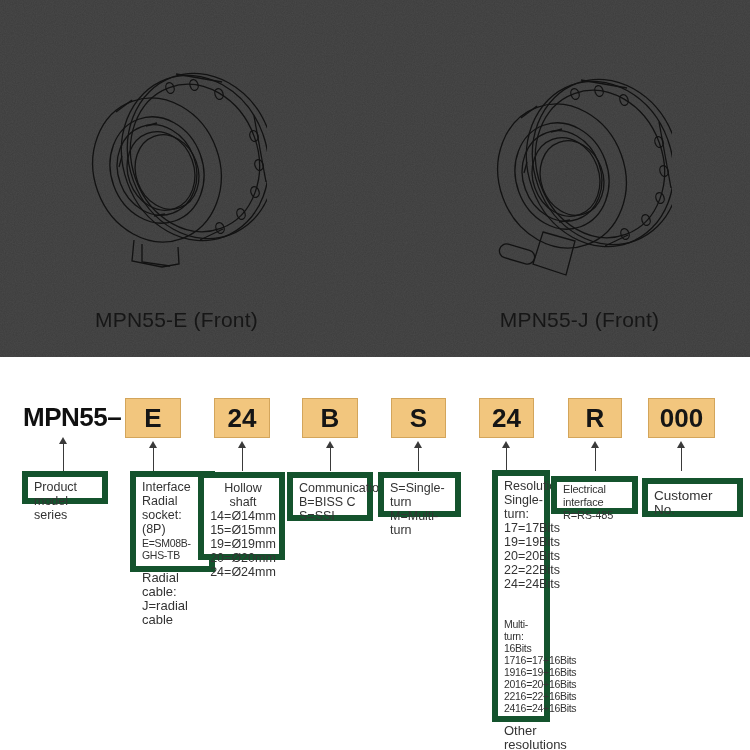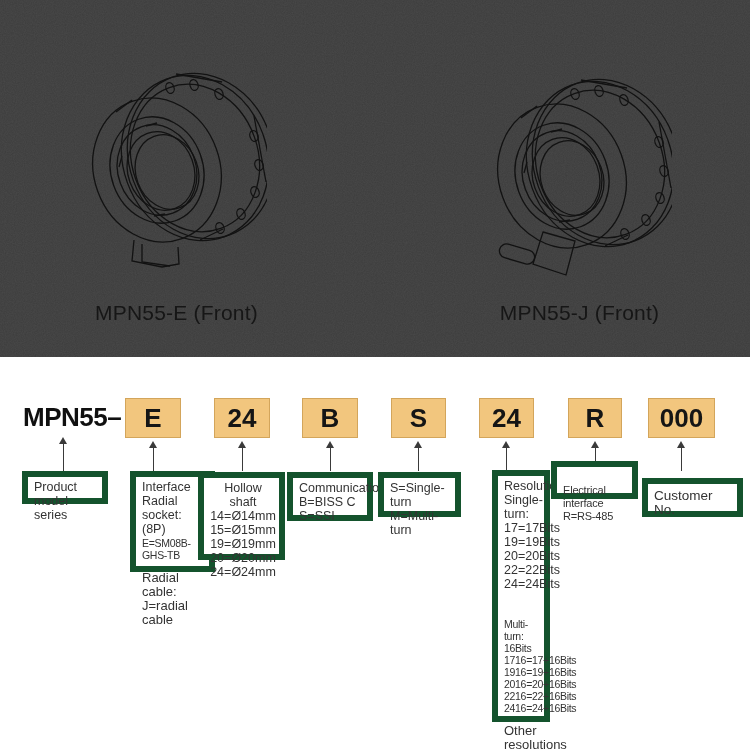--- a/index.html
+++ b/index.html
@@ -11,21 +11,21 @@
   
   .top-section{
     position:absolute;left:0;top:0;width:750px;height:357px;
     background:#3c3c3c;overflow:hidden;
   }
   .noise-layer{position:absolute;left:0;top:0;width:750px;height:357px;opacity:.5;}
   .drawing{position:absolute;}
   .drawing svg{display:block;}
   .draw-label{
     position:absolute;width:185px;text-align:center;
-    font-size:21px;color:#161616;letter-spacing:.2px;
+    font-size:21px;color:#161616;letter-spacing:.2px;margin-top:7px;
   }
   .label-e{left:84px;top:301px;}
   .label-j{left:487px;top:301px;}
   
   .order-section{position:absolute;left:0;top:357px;width:750px;height:393px;background:#ffffff;}
   .model-prefix{
     position:absolute;left:23px;top:45px;
     font-size:26px;font-weight:700;color:#101010;letter-spacing:-.5px;
   }
   .code-box{
@@ -60,21 +60,21 @@
   .desc-main{font-size:12.5px;line-height:14px;white-space:pre-line;}
   .desc-small{font-size:10.5px;line-height:12px;letter-spacing:-.3px;white-space:pre-line;margin-top:1px;}
   .desc-extra{font-size:13px;line-height:14px;white-space:pre-line;margin-top:10px;}
   .desc-main:empty,.desc-small:empty,.desc-extra:empty{display:none;margin:0;}
   .db0{left:22px;top:114px;width:86px;height:33px;}
   .db1{left:110px;top:114px;width:85px;height:101px;margin-left:20px;}
   .db2{left:198px;top:115px;width:87px;height:88px;text-align:center;}
   .db3{left:287px;top:115px;width:86px;height:49px;}
   .db4{left:378px;top:115px;width:83px;height:45px;}
   .db5{left:492px;top:113px;width:58px;height:252px;}
-  .db6{left:551px;top:104px;width:87px;height:38px;padding-top:16px;}
+  .db6{left:551px;top:119px;width:87px;height:38px;padding-top:0;}
   .db6 .desc-small{font-size:11px;line-height:13px;letter-spacing:-.2px;}
   .db7{left:642px;top:121px;width:101px;height:39px;padding-top:5px;}
   .db7 .desc-main{font-size:13.5px;}
   
   .wire{stroke:#121212;stroke-width:1.3;fill:none;}
 </style>
 </head>
 <body>
 
 <div class="top-section">

